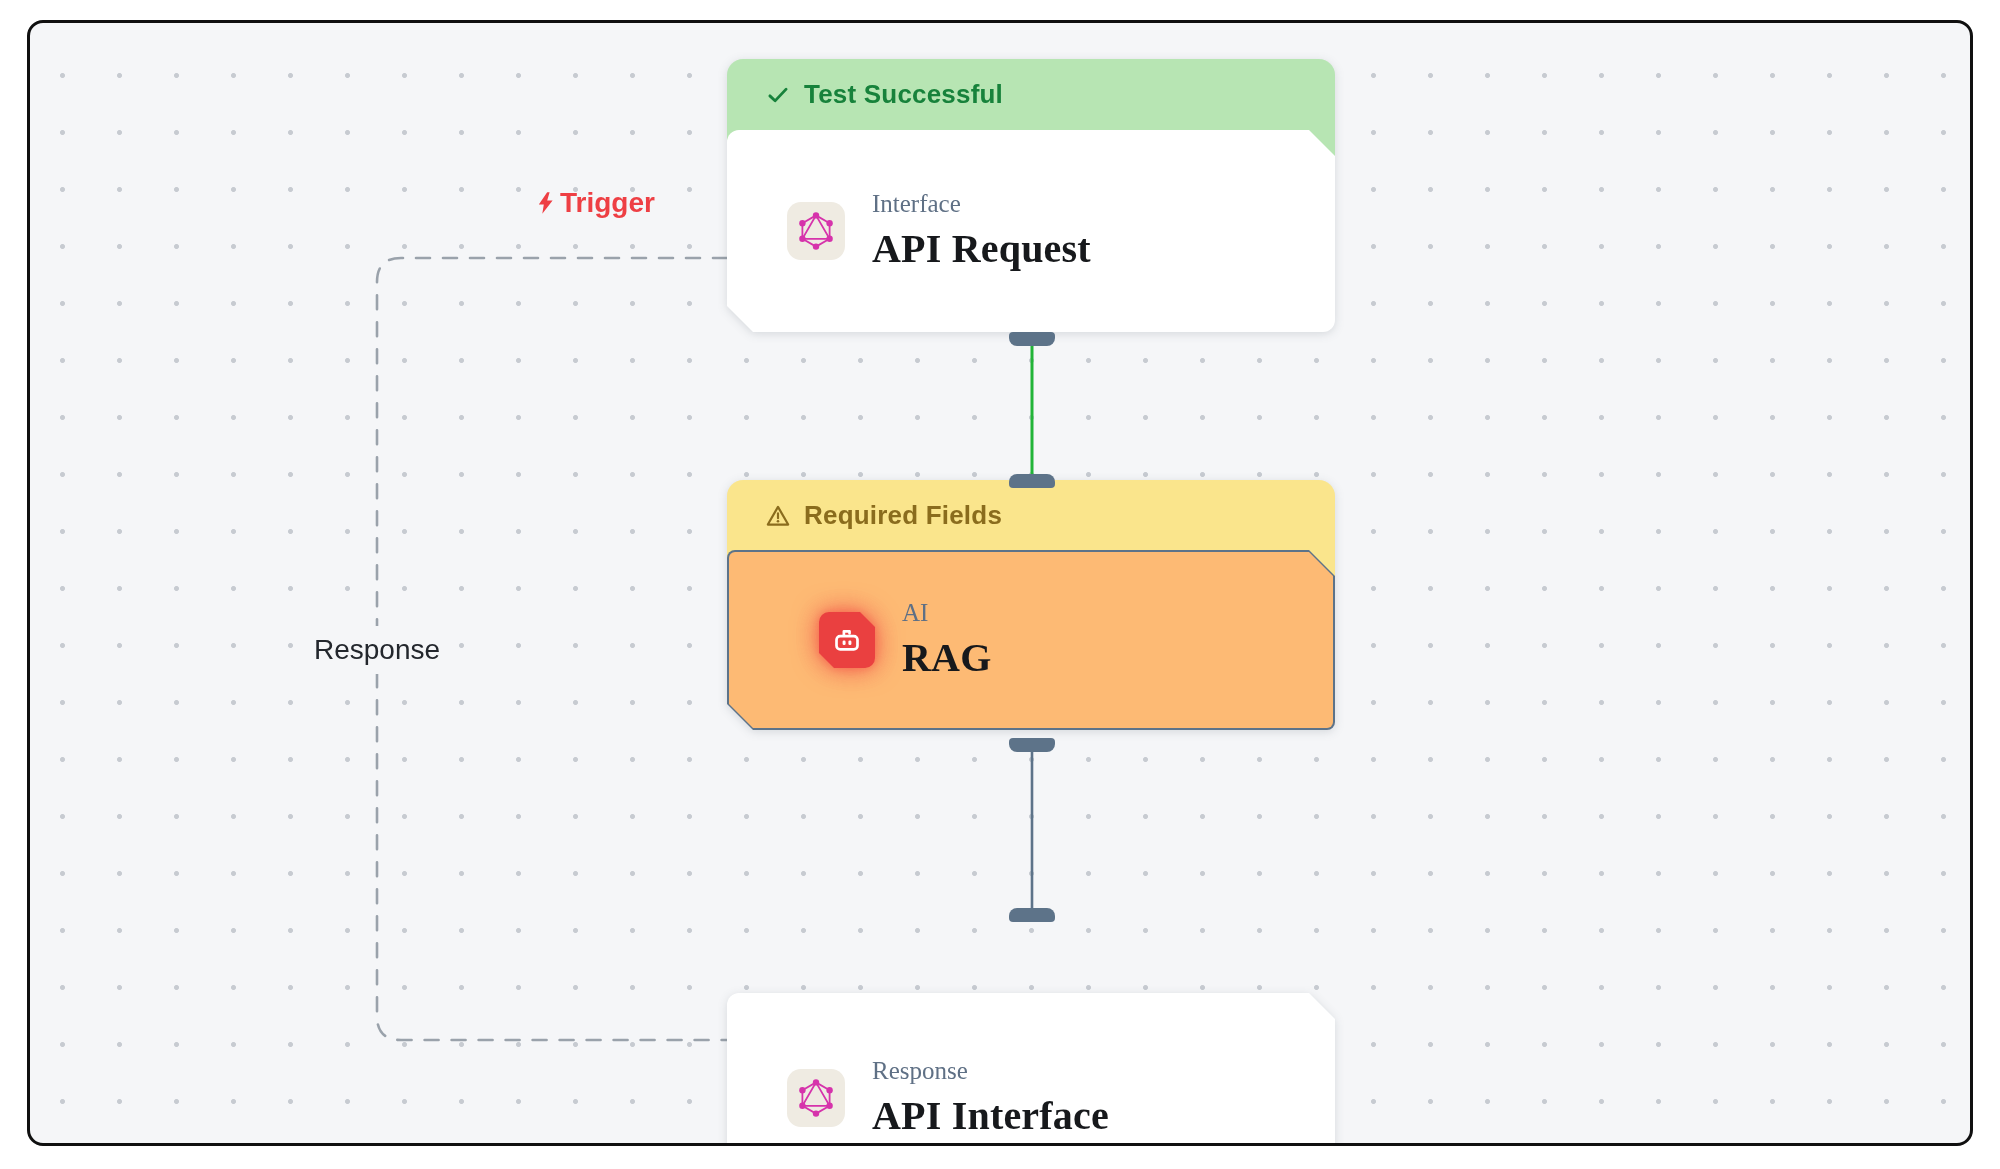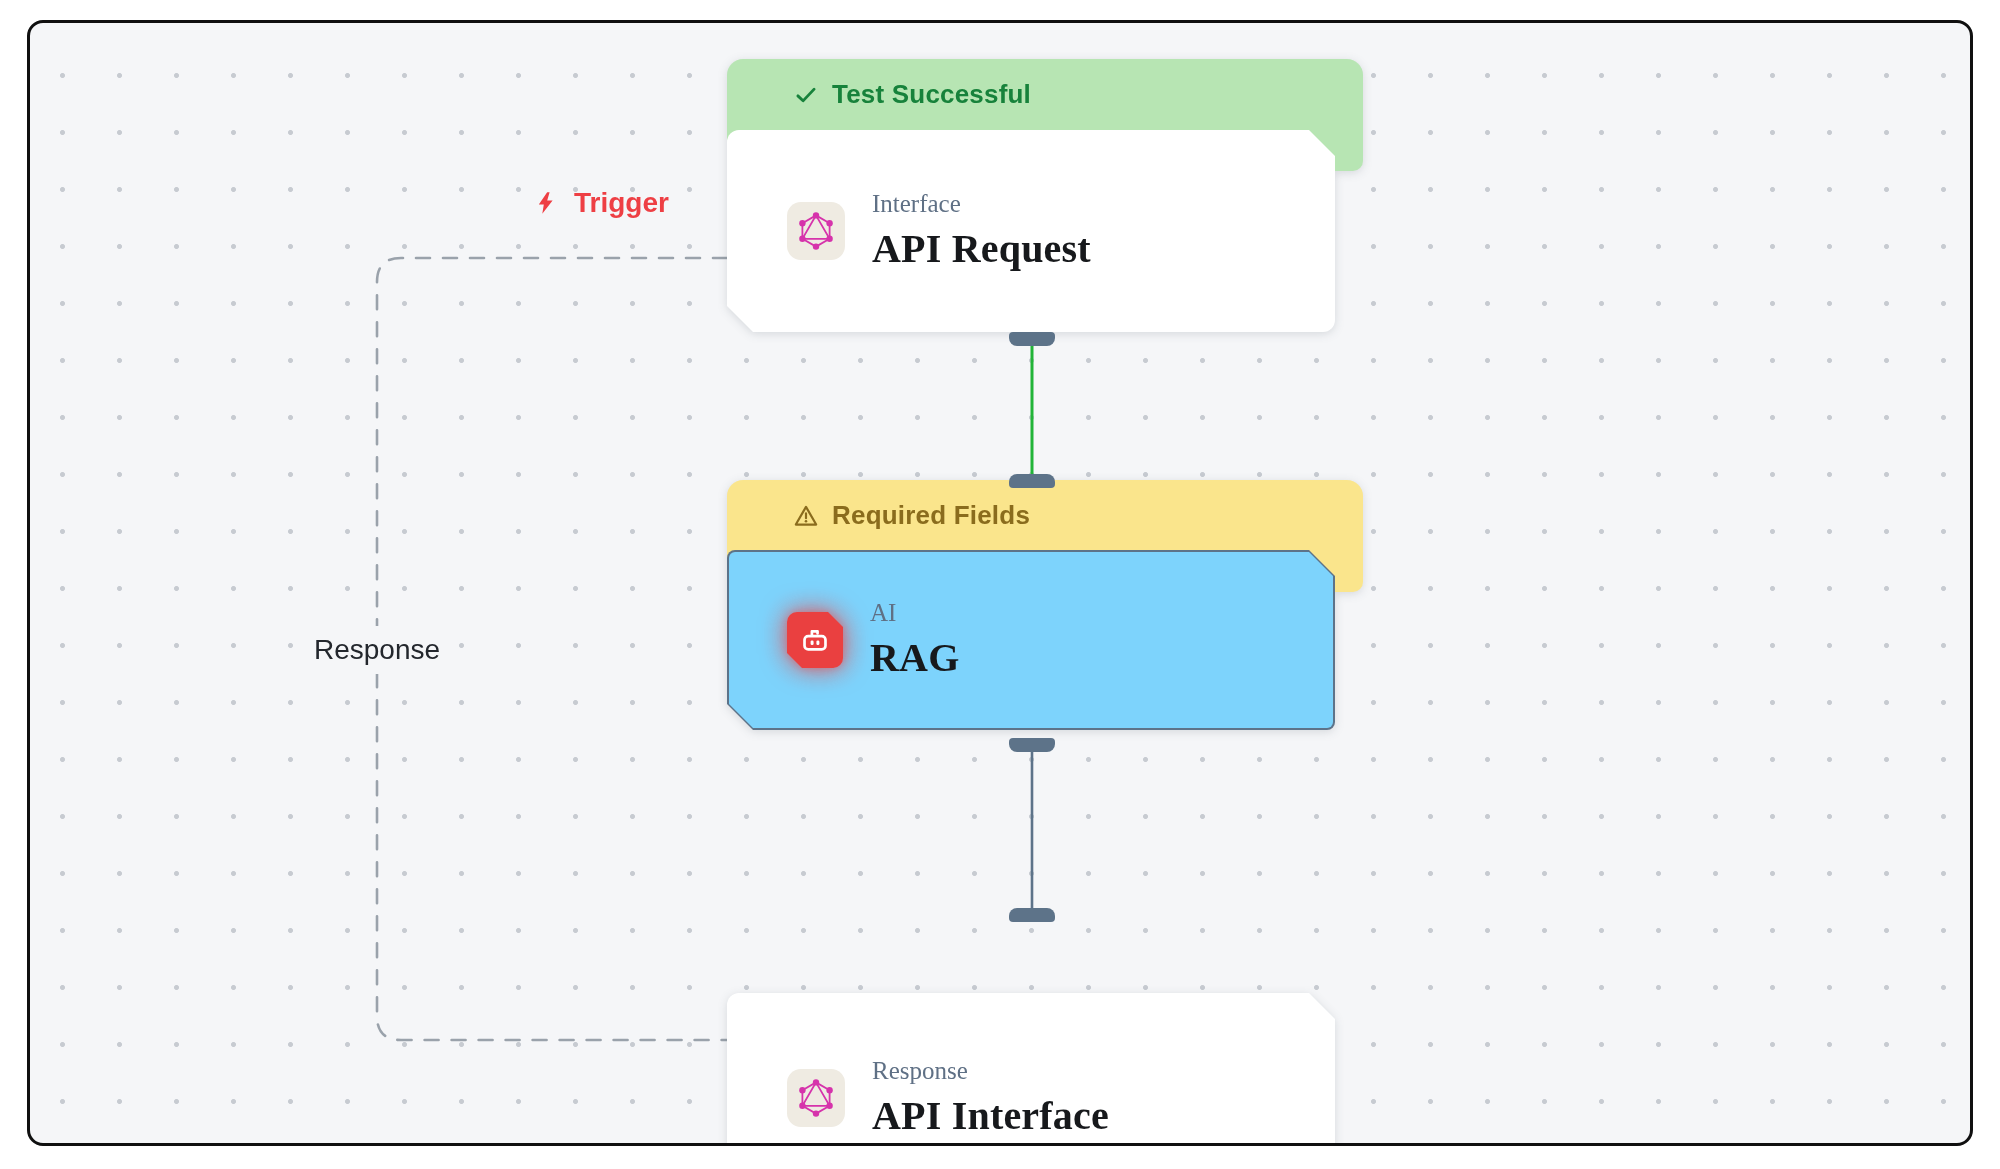--- a/index.html
+++ b/index.html
@@ -12,56 +12,56 @@
     background-color:var(--canvas-bg,#f5f6f8);
     background-image:radial-gradient(circle, var(--dot-color,#c7cbd1) 2.1px, transparent 2.9px);
     background-size:57px 57px;background-position:4px 24px;
     overflow:hidden;}
 
   .edges{position:absolute;left:0;top:0;z-index:0;}
 
   
   .node{position:absolute;width:608px;z-index:2;filter:drop-shadow(0 2px 5px rgba(30,40,60,.14));}
   .banner{position:absolute;left:0;top:0;width:100%;height:112px;border-radius:16px 16px 10px 10px;
-    display:flex;align-items:flex-start;z-index:1;padding-left:28px;}
+    display:flex;align-items:flex-start;z-index:1;}
   .banner-inner{height:71px;display:flex;align-items:center;gap:13px;padding-left:38px;
     font-size:26px;font-weight:700;letter-spacing:.2px;}
   .banner.success{background:var(--success-bg,#b7e5b3);color:var(--success-text,#17823b);}
   .banner.warning{background:var(--warning-bg,#fae58c);color:var(--warning-text,#8a6c1d);}
   .banner.ready{background:var(--ready-bg,#e7ebfa);color:var(--ready-text,#2f63e0);}
 
   .chamfer{clip-path:polygon(0 0, calc(100% - 26px) 0, 100% 26px, 100% 100%, 26px 100%, 0 calc(100% - 26px));font-family:Liberation Serif, serif;}
   .body{position:relative;z-index:2;margin-top:71px;background:#ffffff;border-radius:12px;
     display:flex;align-items:center;gap:27px;padding-left:60px;box-sizing:border-box;}
   .body.h1{height:202px;}
   .body.h3{height:210px;}
 
   .body-frame{position:relative;z-index:2;margin-top:70px;background:var(--slate,#5d7389);
     border-radius:8px;height:180px;box-sizing:border-box;padding:2px;}
-  .body-frame .inner{width:100%;height:100%;background:#7dd3fc;border-radius:6px;
+  .body-frame .inner{width:100%;height:100%;background:#fdba74;border-radius:6px;
     clip-path:polygon(0 0, calc(100% - 24px) 0, 100% 24px, 100% 100%, 24px 100%, 0 calc(100% - 24px));
-    display:flex;align-items:center;gap:27px;padding-left:58px;box-sizing:border-box;}
+    display:flex;align-items:center;gap:27px;padding-left:90px;box-sizing:border-box;}
 
   .tile{width:58px;height:58px;border-radius:14px;background:var(--tile-beige,#efebe2);
     display:flex;align-items:center;justify-content:center;flex:0 0 auto;}
   .rag-glow{filter:drop-shadow(0 0 13px rgba(240,62,62,.65)) drop-shadow(0 0 4px rgba(240,62,62,.45));flex:0 0 auto;}
   .rag-tile{width:56px;height:56px;background:var(--rag-red,#ea4040);border-radius:10px;
     clip-path:polygon(0 0, calc(100% - 15px) 0, 100% 15px, 100% 100%, 15px 100%, 0 calc(100% - 15px));
     display:flex;align-items:center;justify-content:center;}
   .texts{display:flex;flex-direction:column;gap:7px;}
   .category{font-size:25px;color:var(--category-text,#5f7085);}
   .title{font-size:40px;font-weight:700;color:var(--title-text,#17191c);letter-spacing:.2px;}
 
   
   .pill{position:absolute;width:46px;height:14px;background:var(--slate,#5d7389);z-index:3;}
   .pill.down{border-radius:4px 4px 8px 8px;}
   .pill.up{border-radius:8px 8px 4px 4px;}
 
   
-  .trigger-label{position:absolute;left:504px;top:164px;display:flex;align-items:center;gap:16px;
+  .trigger-label{position:absolute;left:504px;top:164px;display:flex;align-items:center;gap:2px;
     color:var(--trigger-red,#ee3f44);font-size:28px;font-weight:700;z-index:2;}
   .response-label{position:absolute;left:347px;top:627px;transform:translate(-50%,-50%);
     background:var(--canvas-bg,#f5f6f8);padding:8px 12px;font-size:28px;
     color:var(--response-label-text,#23272d);z-index:2;}
 
   svg{display:block;}
 </style>
 </head>
 <body>
 

